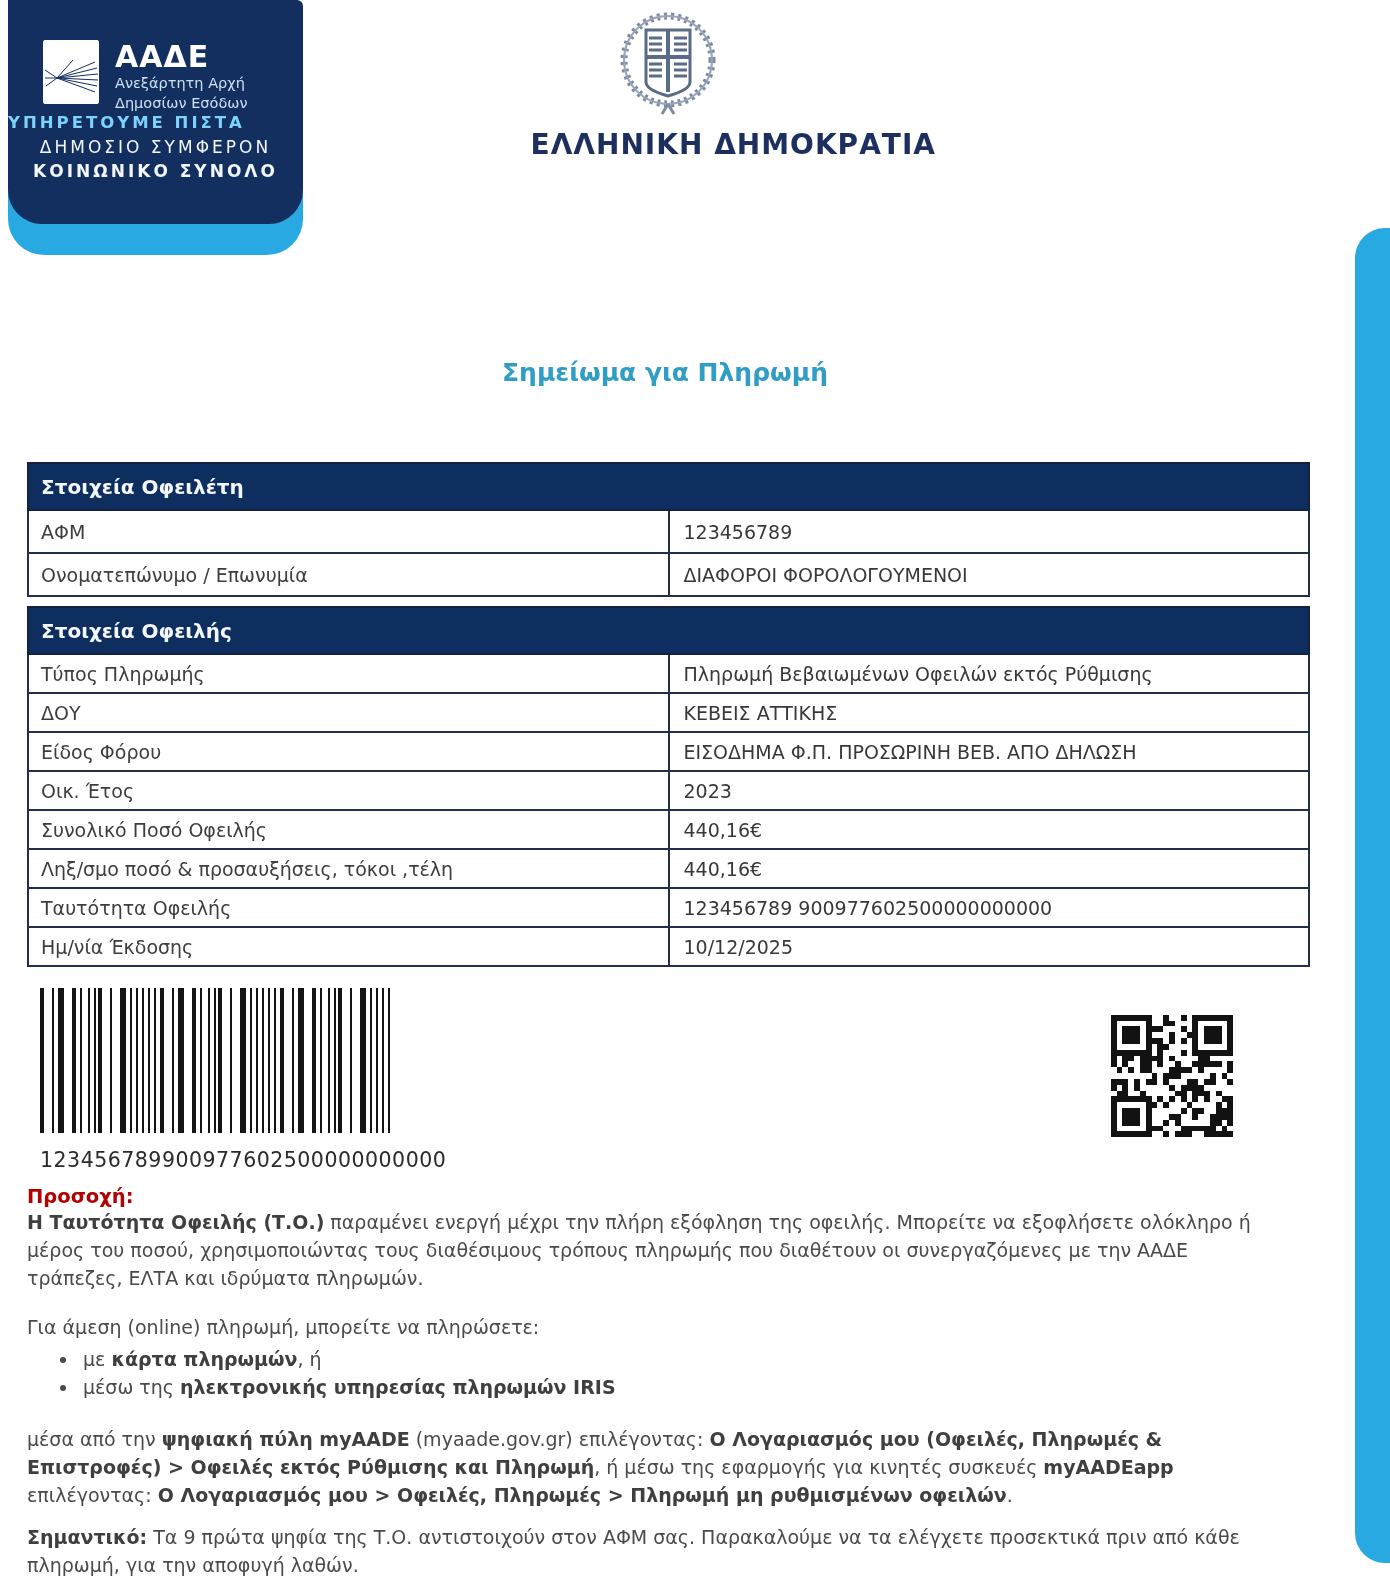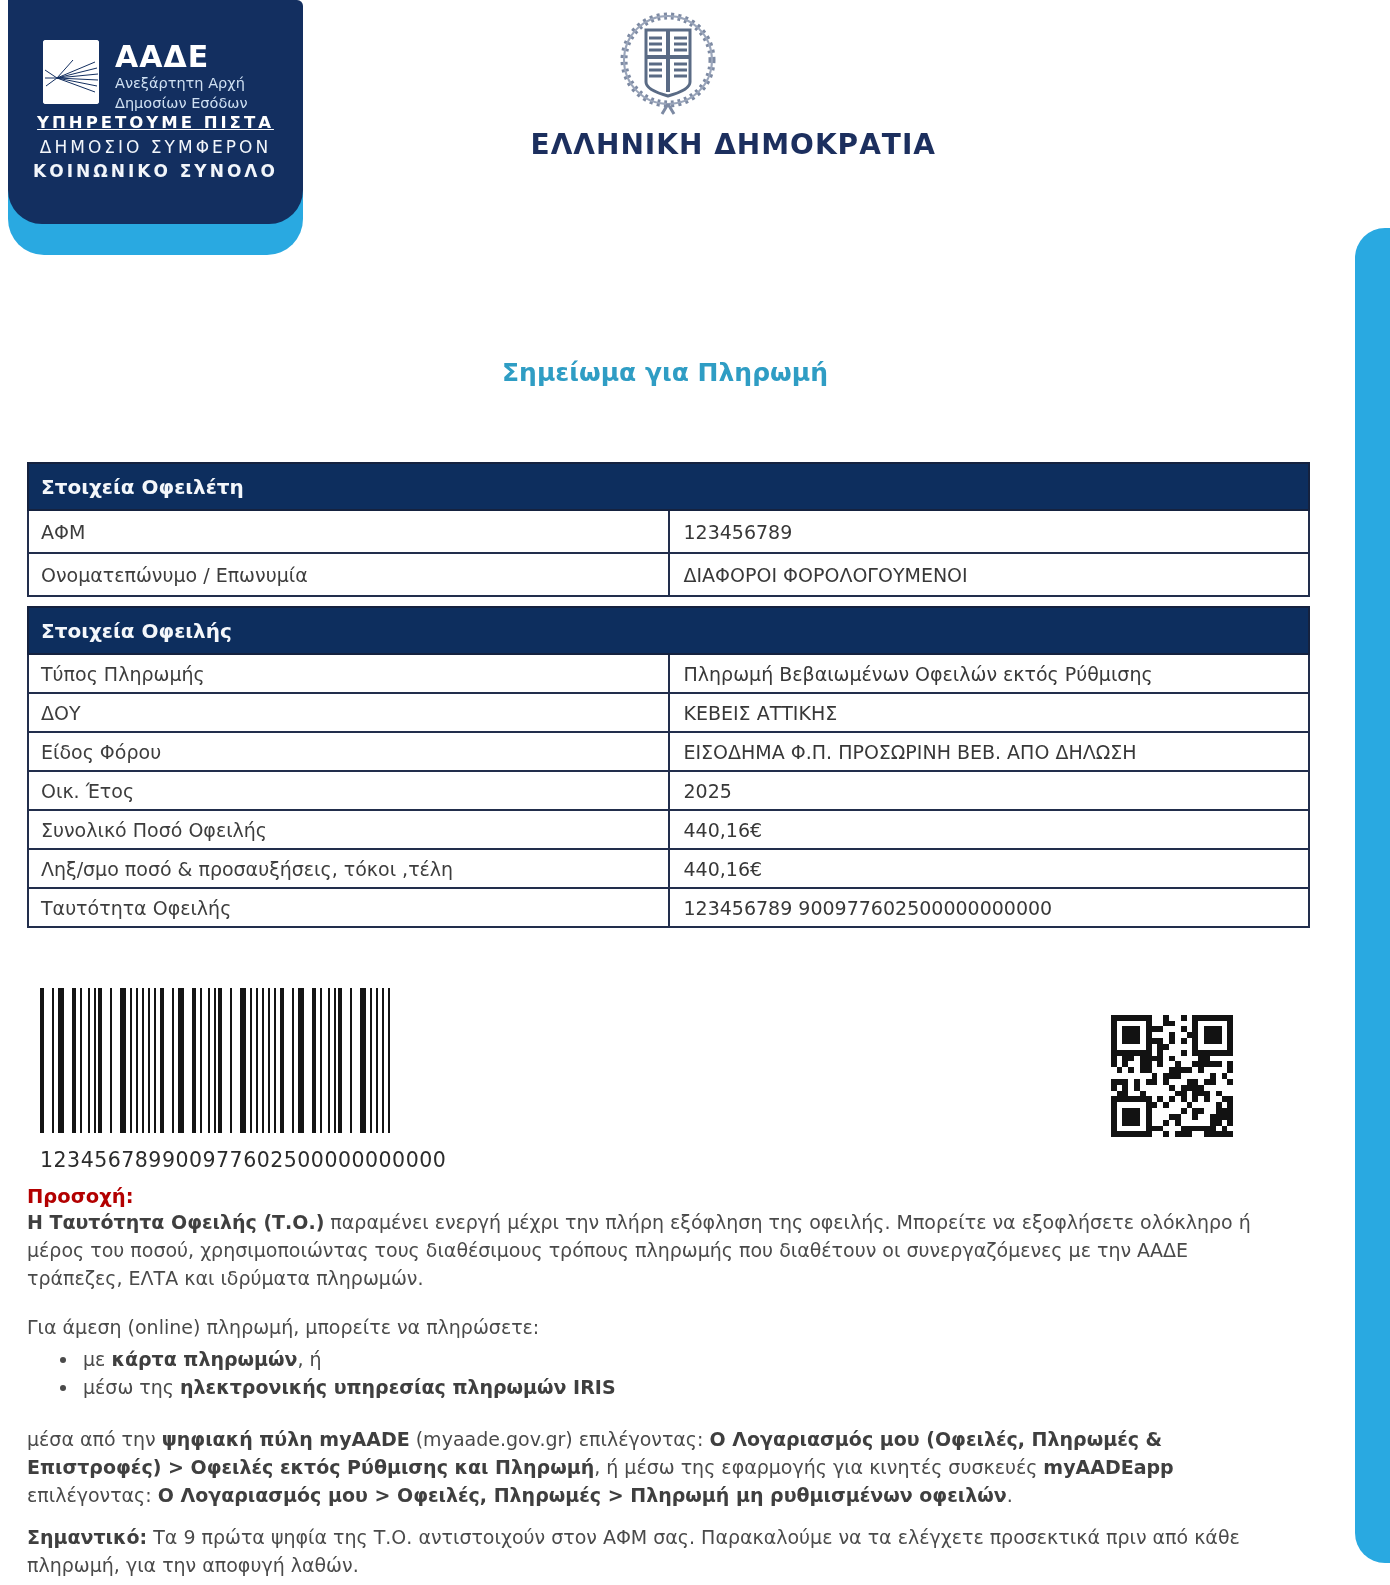--- a/index.html
+++ b/index.html
@@ -7,21 +7,21 @@
   .page{position:relative;width:1390px;height:1585px;background:#fff;}
 
   
   .logo-accent{position:absolute;left:8px;top:120px;width:295px;height:135px;background:#29a9e1;border-radius:0 0 36px 36px;}
   .logo-block{position:absolute;left:8px;top:0;width:295px;height:224px;background:#132f60;border-radius:0 6px 34px 34px;color:#fff;}
   .logo-row{position:absolute;left:35px;top:40px;display:flex;align-items:flex-start;}
   .logo-square{width:56px;height:64px;background:#fff;border-radius:3px;overflow:hidden;}
   .logo-titles{margin-left:16px;}
   .acronym{font-size:30px;font-weight:bold;letter-spacing:1px;line-height:1.0;margin-top:2px;}
   .logo-sub{font-size:14.5px;color:#cfe0f2;line-height:1.25;margin-top:2px;}
-  .motto-light{position:absolute;left:0;width:100%;text-align:center;top:113px;font-size:16.5px;font-weight:bold;letter-spacing:3px;color:#ffffff;text-decoration:underline;}
+  .motto-light{position:absolute;left:0;width:100%;text-align:left;top:113px;font-size:16.5px;font-weight:bold;letter-spacing:3px;color:#7dd3fc;}
   .motto-a{position:absolute;left:0;width:100%;text-align:center;top:137px;font-size:17px;font-weight:normal;letter-spacing:3px;color:#f2f6fb;}
   .motto-b{position:absolute;left:0;width:100%;text-align:center;top:161px;font-size:17px;font-weight:bold;letter-spacing:3px;color:#f2f6fb;}
 
   
   .emblem{position:absolute;left:613px;top:8px;width:110px;height:112px;}
   .republic{position:absolute;left:400px;top:128px;width:536px;text-align:right;font-size:28px;font-weight:bold;color:#1c2f5e;letter-spacing:1px;}
 
   
   .side-bar{position:absolute;right:0;top:228px;width:35px;height:1335px;background:#29a9e1;border-radius:30px 0 0 30px;}
 
@@ -155,33 +155,37 @@
         <tr>
           <td class="lbl">ΔΟΥ</td>
           <td class="val">ΚΕΒΕΙΣ ΑΤΤΙΚΗΣ</td>
         </tr>
         <tr>
           <td class="lbl">Είδος Φόρου</td>
           <td class="val">ΕΙΣΟΔΗΜΑ Φ.Π. ΠΡΟΣΩΡΙΝΗ ΒΕΒ. ΑΠΟ ΔΗΛΩΣΗ</td>
         </tr>
         <tr>
           <td class="lbl">Οικ. Έτος</td>
-          <td class="val">2025</td>
+          <td class="val">2023</td>
         </tr>
         <tr>
           <td class="lbl">Συνολικό Ποσό Οφειλής</td>
           <td class="val">440,16€</td>
         </tr>
         <tr>
           <td class="lbl">Ληξ/σμο ποσό &amp; προσαυξήσεις, τόκοι ,τέλη</td>
           <td class="val">440,16€</td>
         </tr>
         <tr>
           <td class="lbl">Ταυτότητα Οφειλής</td>
           <td class="val">123456789 900977602500000000000</td>
+        </tr>
+        <tr>
+          <td class="lbl">Ημ/νία Έκδοσης</td>
+          <td class="val">10/12/2025</td>
         </tr>
       </tbody>
   </table>
 
   <div class="barcode-wrap">
     <div class="barcode" id="barcode">
         <div class="b" style="width: 4px; background: rgb(20, 20, 20);"></div>
         <div class="b" style="width: 8px; background: rgb(255, 255, 255);"></div>
         <div class="b" style="width: 2px; background: rgb(20, 20, 20);"></div>
         <div class="b" style="width: 4px; background: rgb(255, 255, 255);"></div>

